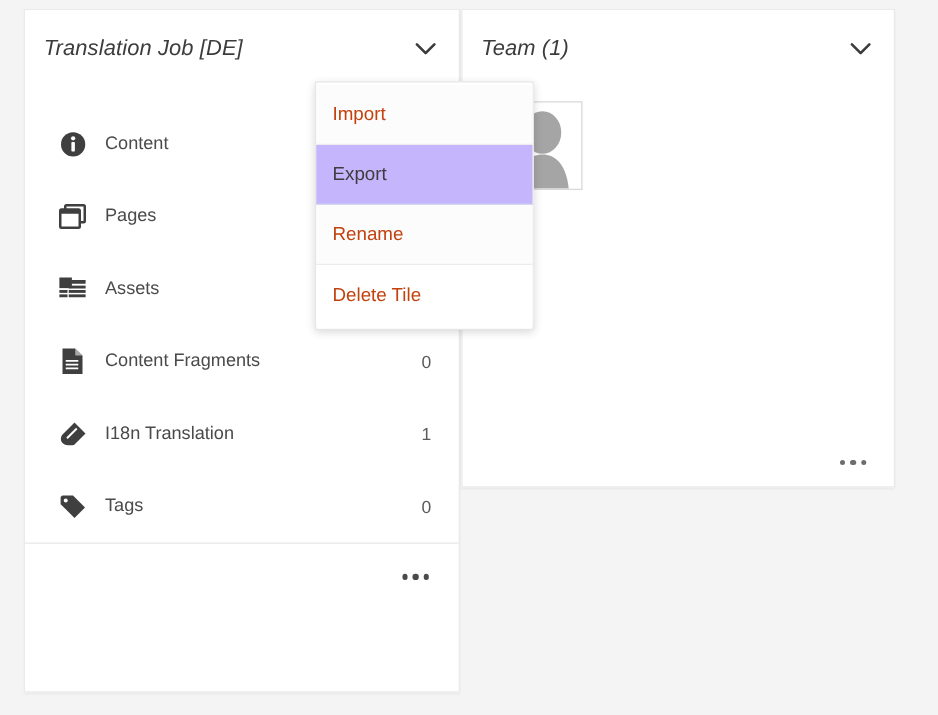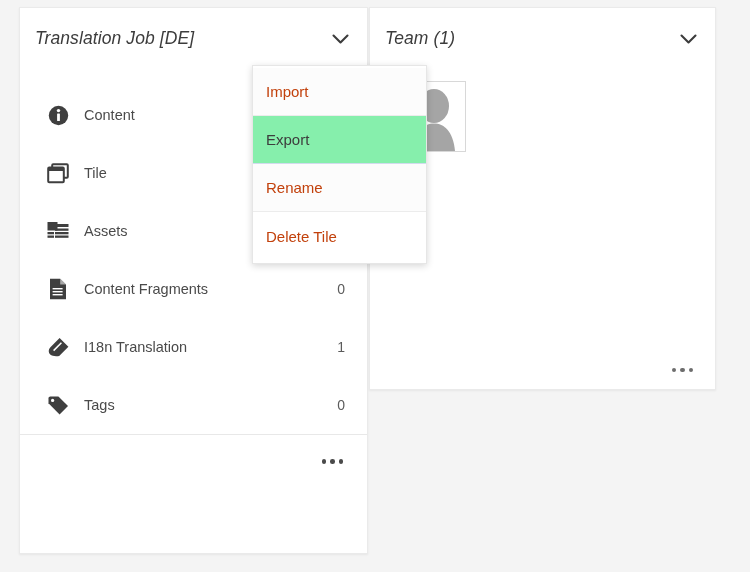--- a/index.html
+++ b/index.html
@@ -176,21 +176,21 @@
     padding-left: 13px;
     font-size: 15px;
     color: #c2410c;
     cursor: pointer;
     box-sizing: border-box;
     border-bottom: 1px solid #ececec;
     background: #fcfcfc;
   }
   .menu-item.last { border-bottom: none; background: #ffffff; }
   .menu-item.selected {
-    background: #86efac;
+    background: #c4b5fd;
     border-bottom: 1px solid #d2dbee;
     color: #3d3d3d;
   }
 </style>
 </head>
 <body>
 
 <div class="card" id="job-card">
 
   <div class="card-header">
@@ -217,21 +217,21 @@
         <span class="prop-value"></span>
       </div>
       <div class="prop-row">
         <span class="prop-icon">
           <svg width="22" height="21" viewBox="0 0 22 21">
             <rect x="5.2" y="1.2" width="15.6" height="13.6" rx="1" fill="none" stroke="#3f3f3f" stroke-width="2"></rect>
             <rect x="1.2" y="4.6" width="15.6" height="14.6" rx="1" fill="#fff" stroke="#3f3f3f" stroke-width="2"></rect>
             <rect x="1.2" y="4.6" width="15.6" height="3.4" fill="#3f3f3f"></rect>
           </svg>
         </span>
-        <span class="prop-label">Tile</span>
+        <span class="prop-label">Pages</span>
         <span class="prop-spacer"></span>
         <span class="prop-value"></span>
       </div>
       <div class="prop-row">
         <span class="prop-icon">
           <svg width="22" height="21" viewBox="0 0 22 21">
             <rect x="0.5" y="1" width="10" height="8.5" fill="#3f3f3f"></rect>
             <rect x="8" y="3" width="13.5" height="3" fill="#3f3f3f"></rect>
             <rect x="8" y="7.5" width="13.5" height="2.3" fill="#3f3f3f"></rect>
             <rect x="8" y="11" width="13.5" height="2.3" fill="#3f3f3f"></rect>

